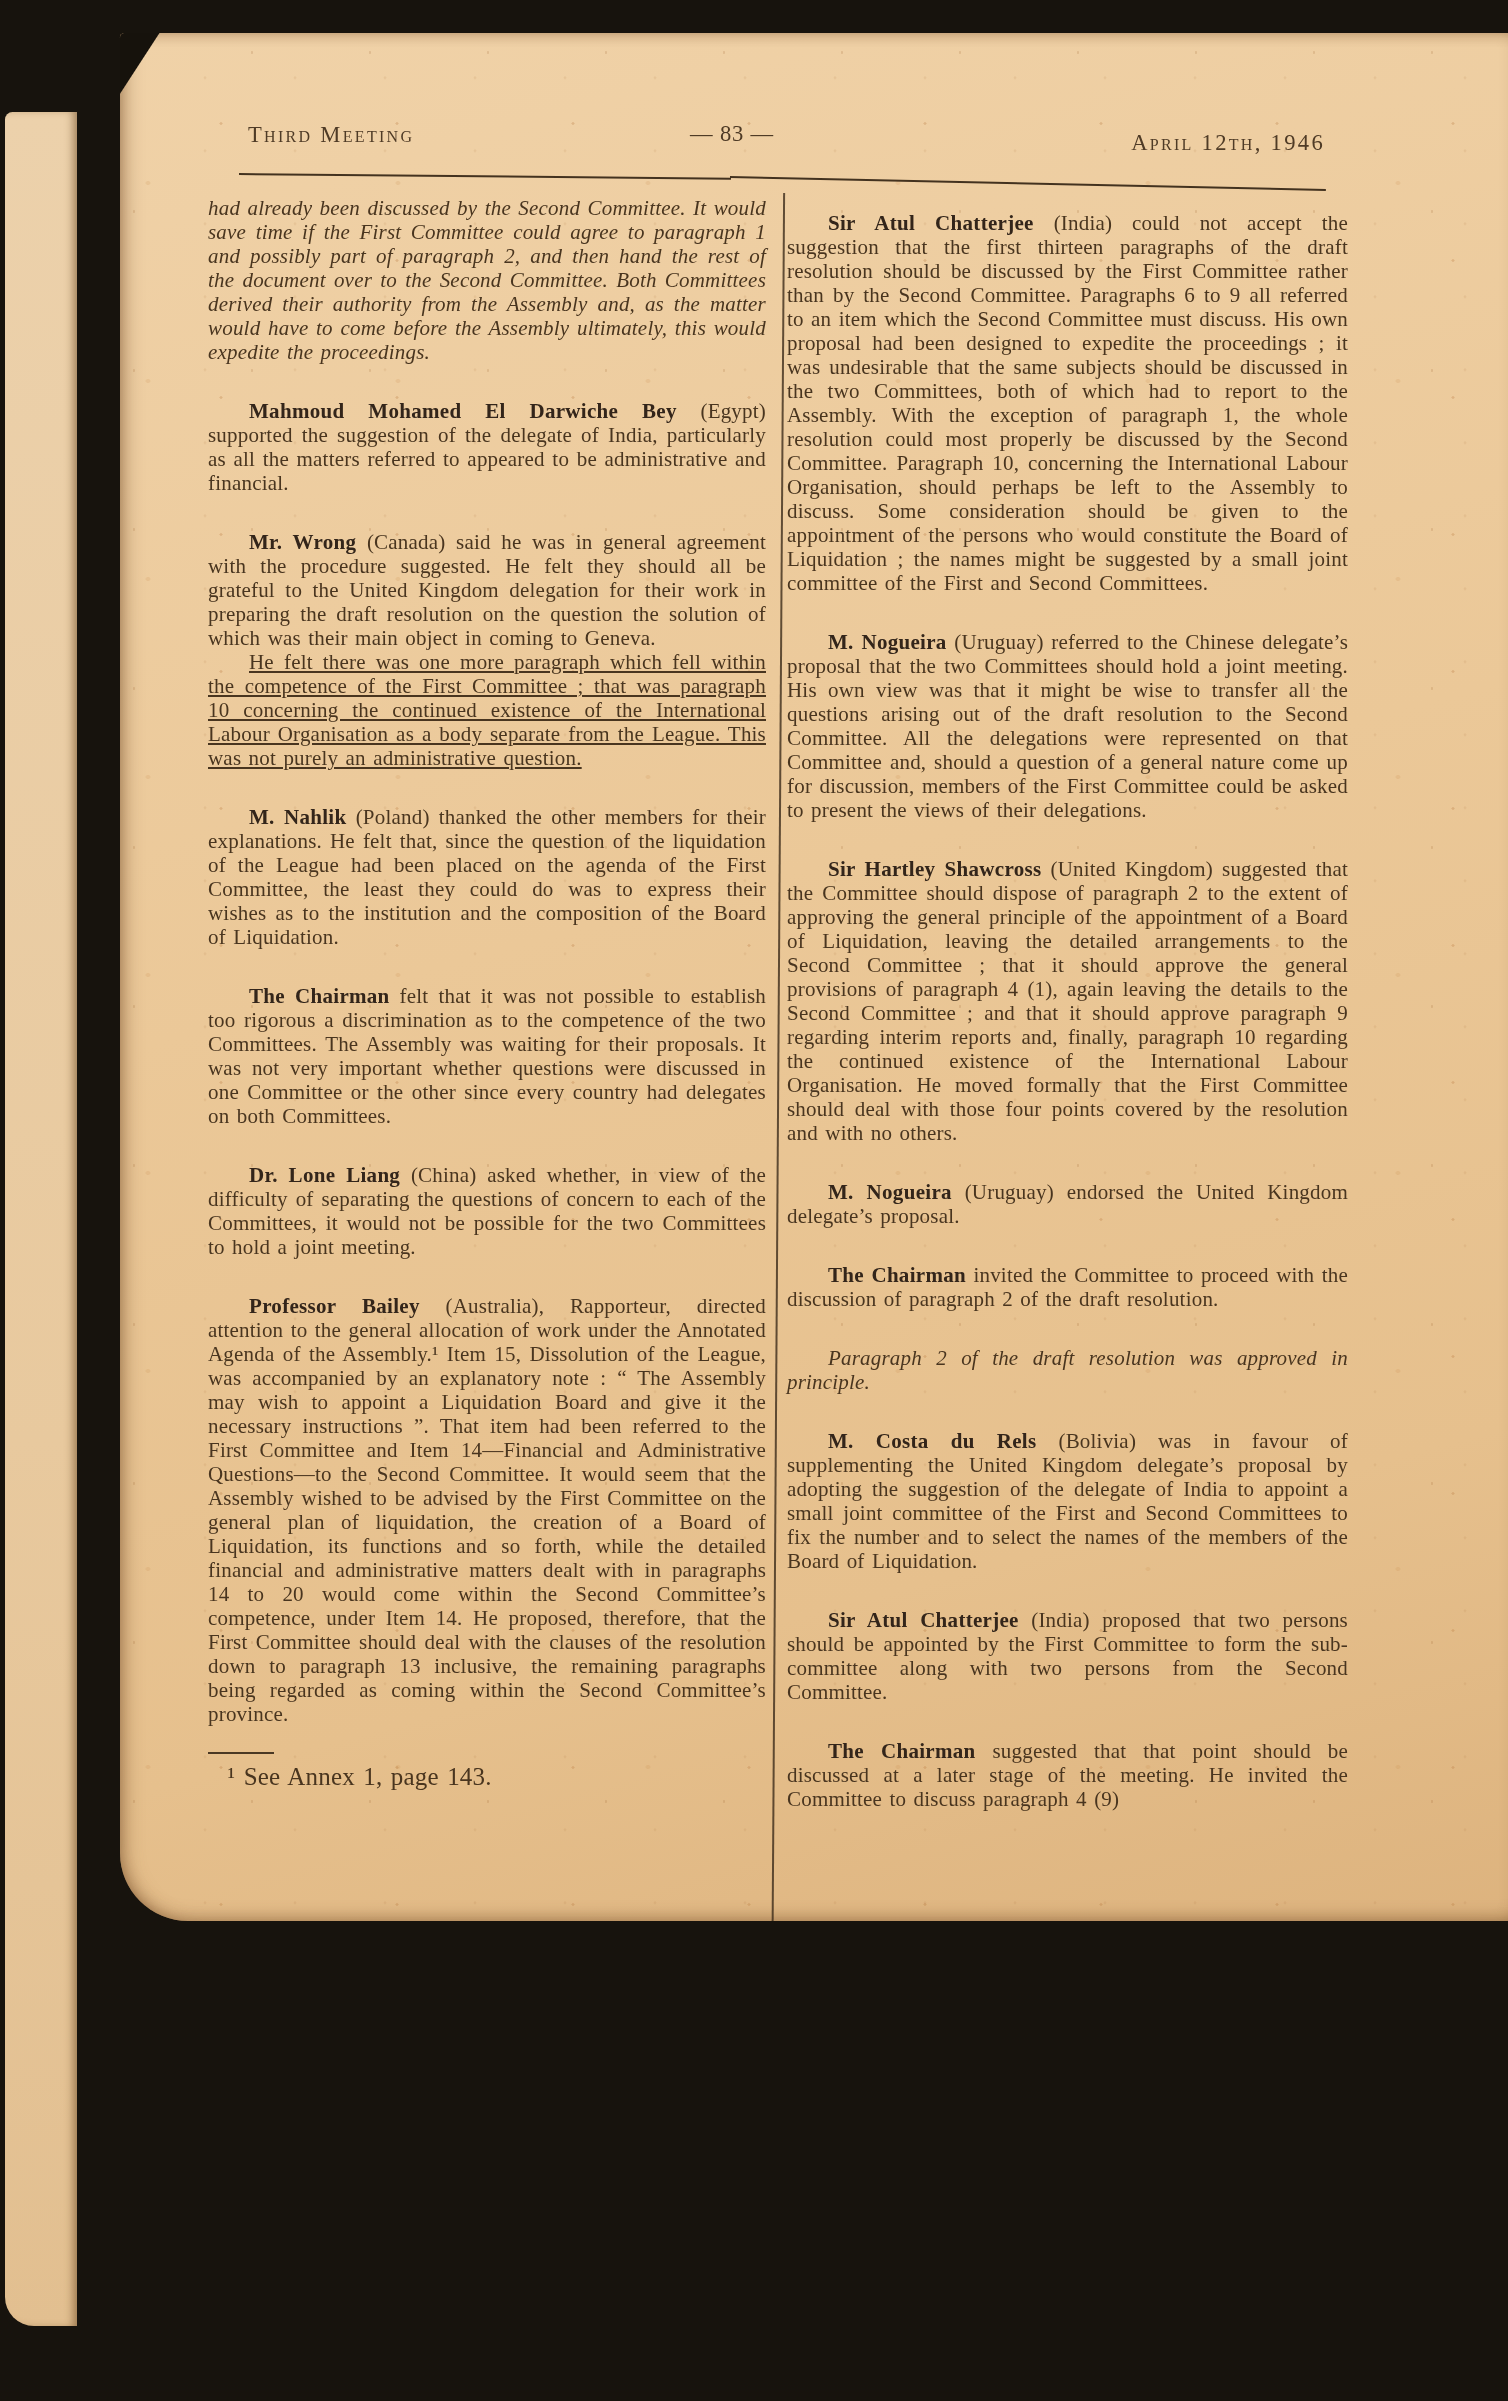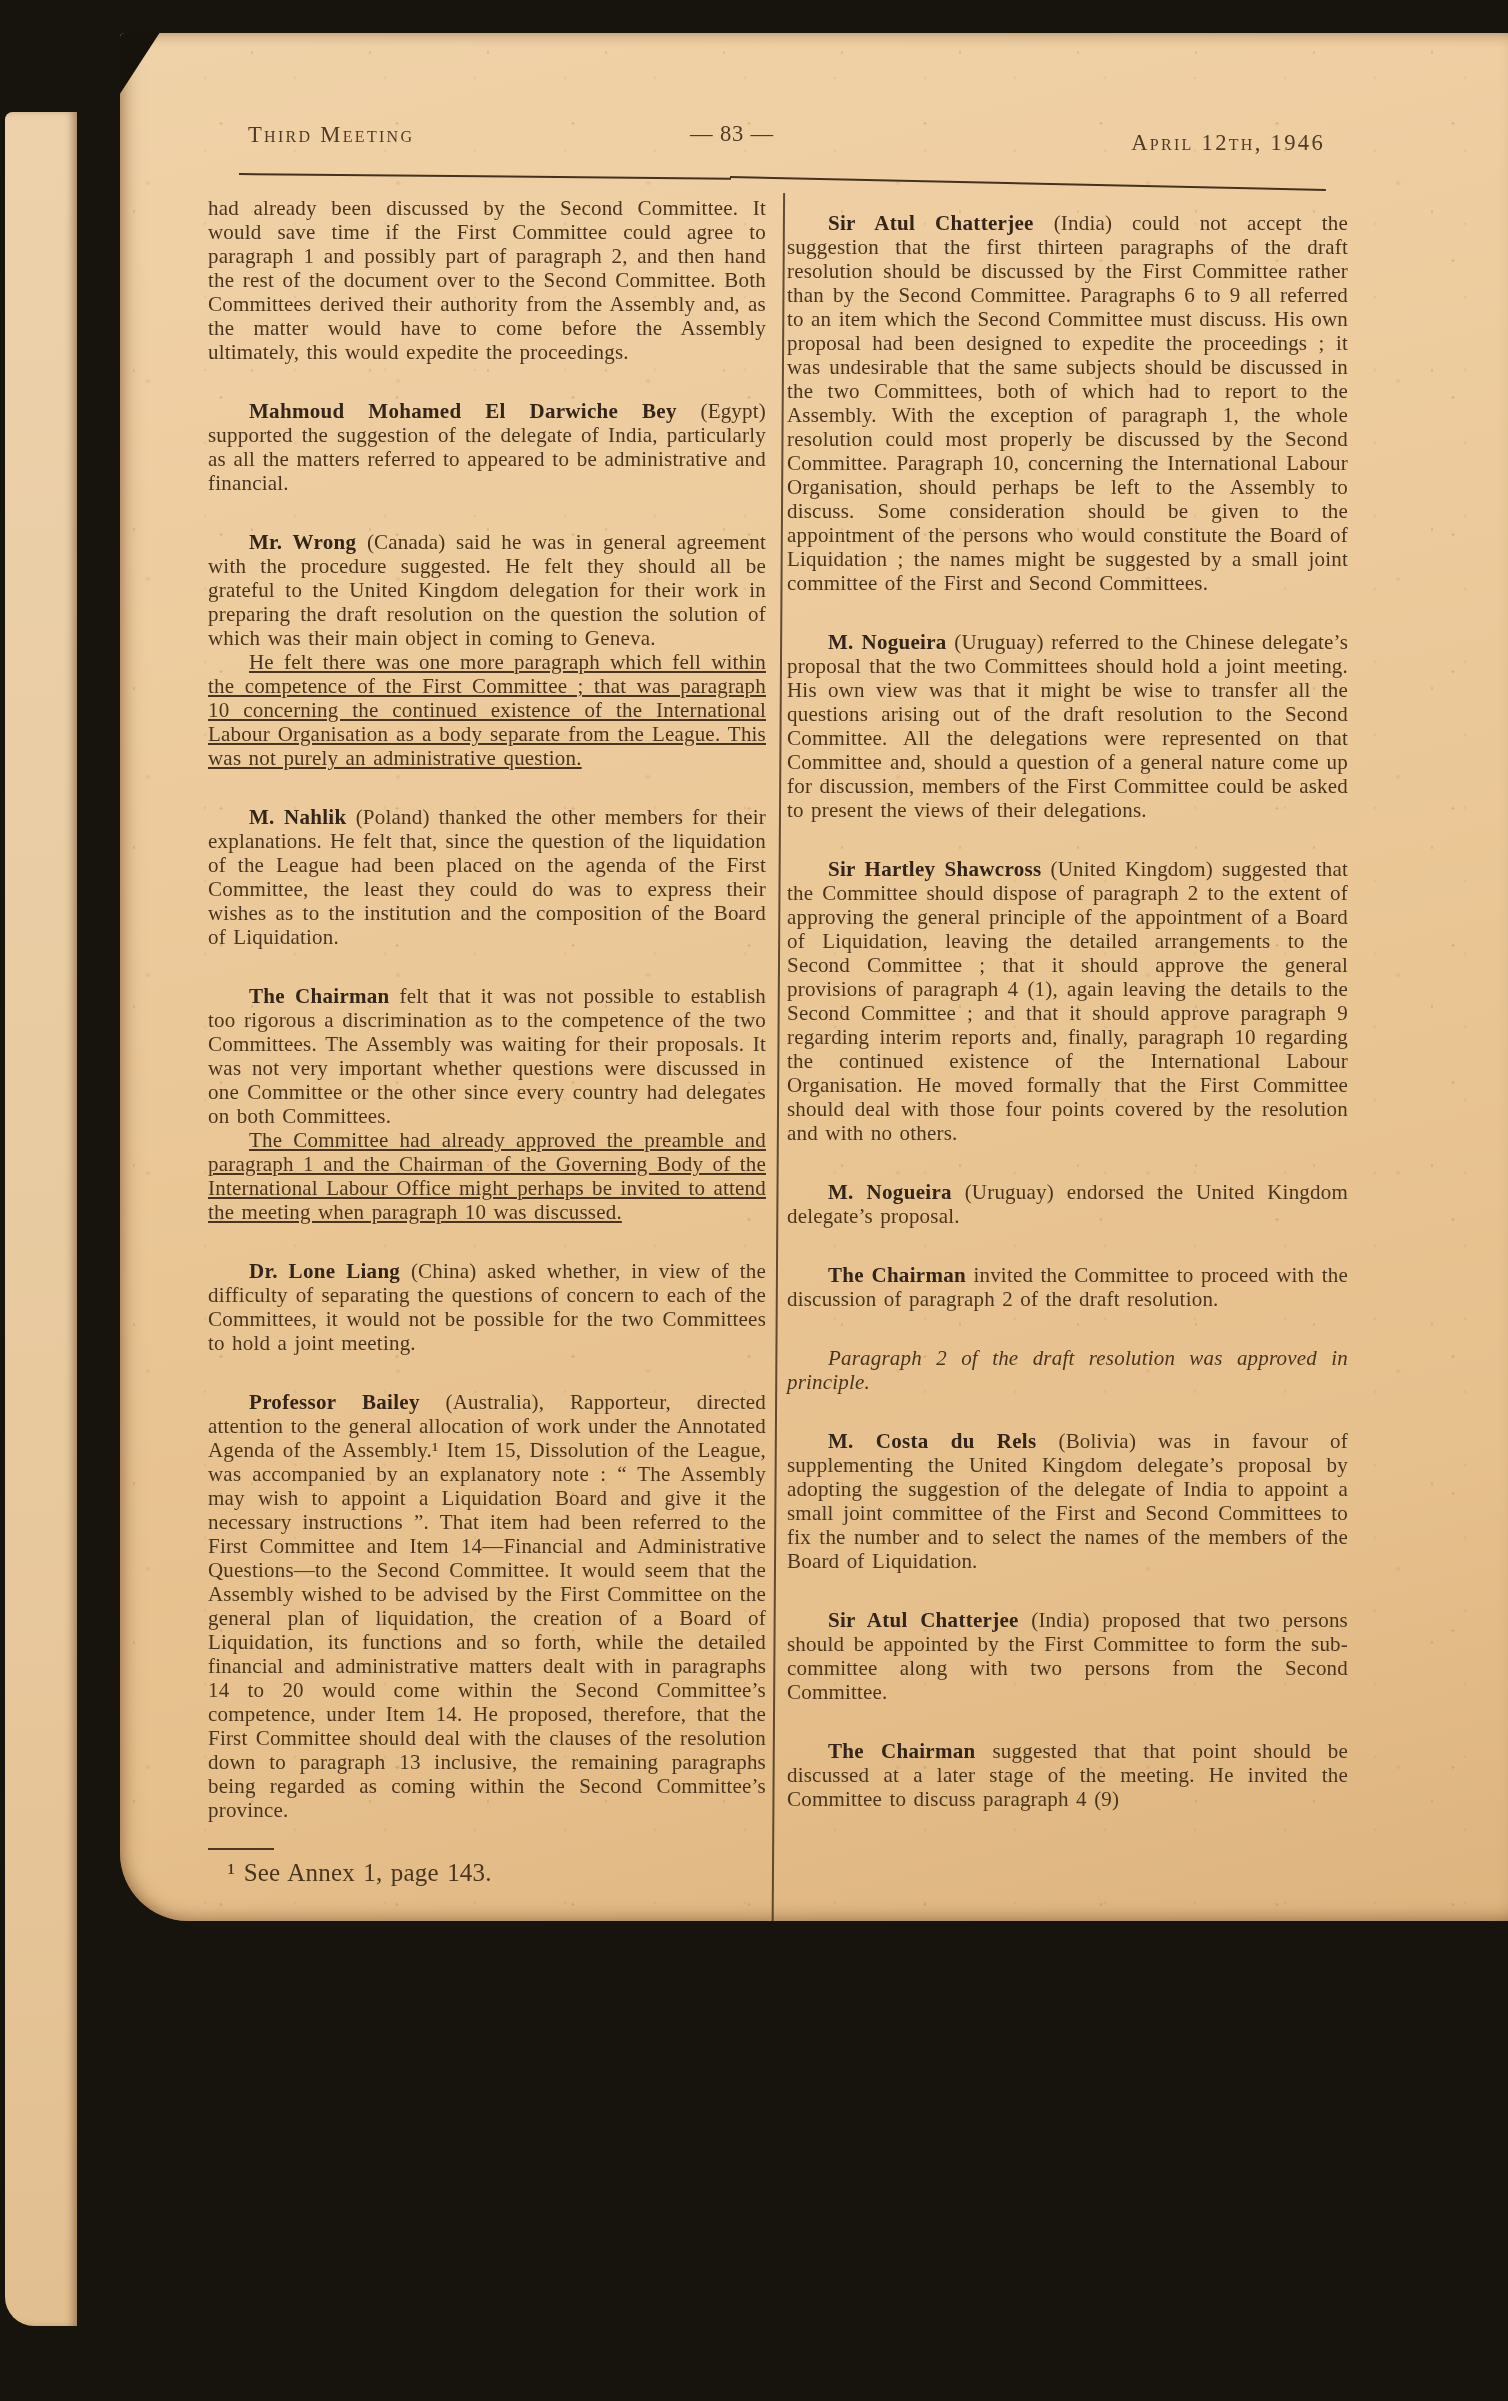--- a/index.html
+++ b/index.html
@@ -65,21 +65,21 @@
     background:rgba(60,44,26,.8); transform-origin:50% 100%; transform:rotate(0.38deg);
   }
   
   .col { position:absolute; color:#49351f; font-size:21px; line-height:24px;
          text-align:justify; letter-spacing:0.2px; word-spacing:1.9px; }
   #col-left  { left:88px; top:163px; width:558px; }
   #col-right { left:667px; top:178px; width:561px; }
   .para { margin:35px 0 0 0; text-indent:41px; }
   .para:first-child { margin-top:0; }
   .para.cont { margin-top:0;text-decoration:underline; }
-  .para.noindent { text-indent:0; }
+  .para.noindent { text-indent:0;font-style:italic; }
   .para.italic { font-style:italic; }
   .para b { font-weight:700; color:#33251a; letter-spacing:0.3px; }
   
   #footnote { margin-top:26px; }
   #fn-rule { width:66px; height:0; border-top:2.3px solid #4a3823; }
   #footnote p { margin:10.6px 0 0 0; font-size:25px; text-indent:19.6px; text-align:left; }
 </style>
 </head>
 <body>
 
@@ -98,21 +98,20 @@
   <div id="divider"></div>
 
   <div class="col" id="col-left">
 
   <p class="para noindent"><span>had already been discussed by the Second Committee.  It would save time if the First Committee could agree to paragraph 1 and possibly part of paragraph 2, and then hand the rest of the document over to the Second Committee.  Both Committees derived their authority from the Assembly and, as the matter would have to come before the Assembly ultimately, this would expedite the proceedings.</span></p>
       <p class="para"><b>Mahmoud Mohamed El Darwiche Bey</b><span> (Egypt) supported the suggestion of the delegate of India, particularly as all the matters referred to appeared to be administrative and financial.</span></p>
       <p class="para"><b>Mr. Wrong</b><span> (Canada) said he was in general agreement with the procedure suggested.  He felt they should all be grateful to the United Kingdom delegation for their work in preparing the draft resolution on the question the solution of which was their main object in coming to Geneva.</span></p>
       <p class="para cont"><span>He felt there was one more paragraph which fell within the competence of the First Committee ; that was paragraph 10 concerning the continued existence of the International Labour Organisation as a body separate from the League.  This was not purely an administrative question.</span></p>
       <p class="para"><b>M. Nahlik</b><span> (Poland) thanked the other members for their explanations.  He felt that, since the question of the liquidation of the League had been placed on the agenda of the First Committee, the least they could do was to express their wishes as to the institution and the composition of the Board of Liquidation.</span></p>
       <p class="para"><b>The Chairman</b><span> felt that it was not possible to establish too rigorous a discrimination as to the competence of the two Committees.  The Assembly was waiting for their proposals.  It was not very important whether questions were discussed in one Committee or the other since every country had delegates on both Committees.</span></p>
-      <p class="para cont"><span>The Committee had already approved the preamble and paragraph 1 and the Chairman of the Governing Body of the International Labour Office might perhaps be invited to attend the meeting when paragraph 10 was discussed.</span></p>
       <p class="para"><b>Dr. Lone Liang</b><span> (China) asked whether, in view of the difficulty of separating the questions of concern to each of the Committees, it would not be possible for the two Committees to hold a joint meeting.</span></p>
       <p class="para"><b>Professor Bailey</b><span> (Australia), Rapporteur, directed attention to the general allocation of work under the Annotated Agenda of the Assembly.¹  Item 15, Dissolution of the League, was accompanied by an explanatory note : “ The Assembly may wish to appoint a Liquidation Board and give it the necessary instructions ”.  That item had been referred to the First Committee and Item 14—Financial and Administrative Questions—to the Second Committee.  It would seem that the Assembly wished to be advised by the First Committee on the general plan of liquidation, the creation of a Board of Liquidation, its functions and so forth, while the detailed financial and administrative matters dealt with in paragraphs 14 to 20 would come within the Second Committee’s competence, under Item 14.  He proposed, therefore, that the First Committee should deal with the clauses of the resolution down to paragraph 13 inclusive, the remaining paragraphs being regarded as coming within the Second Committee’s province.</span></p>
       <div id="footnote">
         <div id="fn-rule"></div>
         <p>¹ See Annex 1, page 143.</p>
       </div>
     </div>
 
   <div class="col" id="col-right">
 

